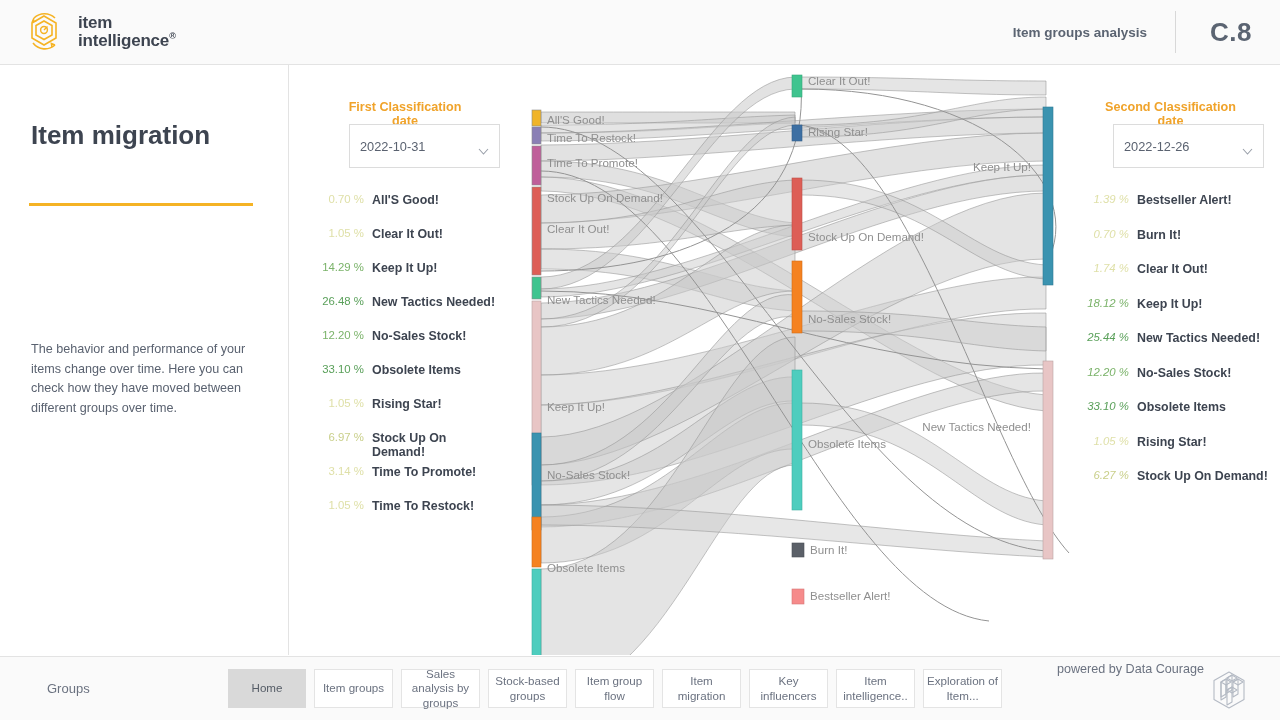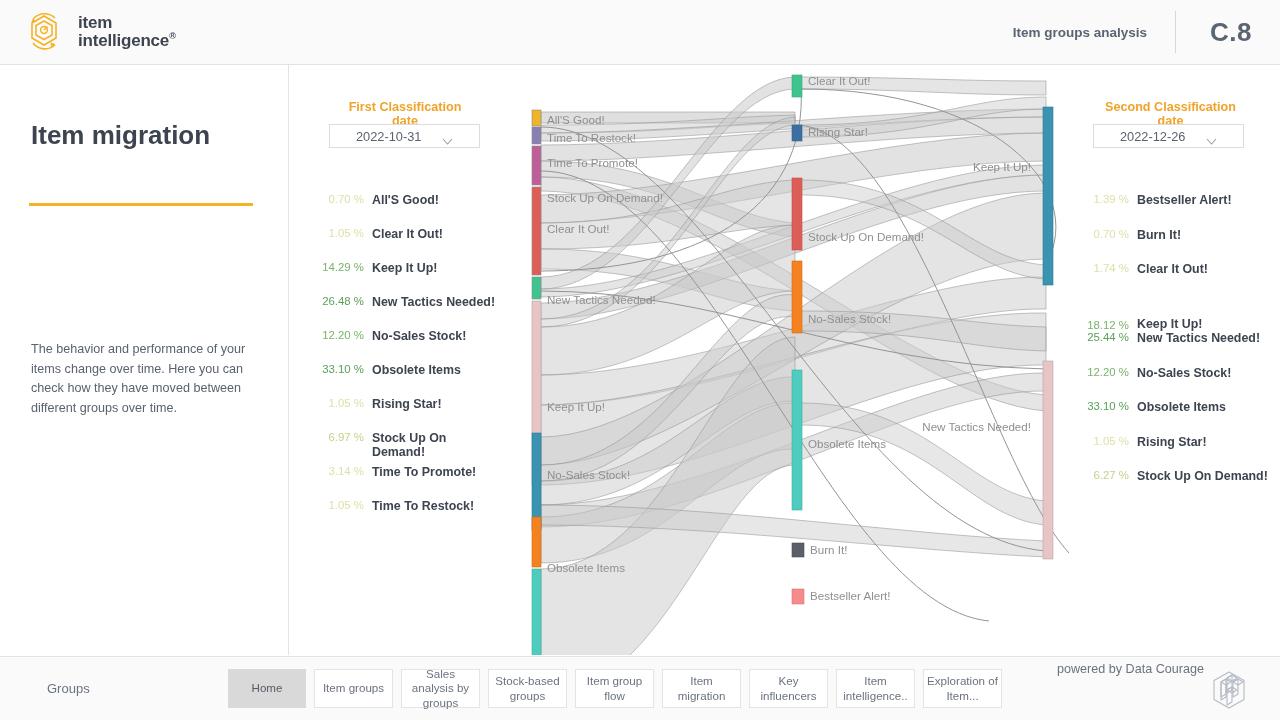--- a/index.html
+++ b/index.html
@@ -40,34 +40,34 @@
   .tab.active { background:#f3f3f3; color:#6b7280; border-color:#eaeaea; min-width:110px; }
   #desc { position:absolute; left:31px; top:275px; width:222px; font-size:12.6px; color:#5a6270; line-height:1.56; }
 
   
   #chart-area { position:absolute; left:289px; top:65px; width:991px; height:590px; background:#fff; }
 
   .col-head { position:absolute; font-size:12.6px; font-weight:bold; color:#f0a32a; }
   #left-col-head  { left:340px; top:100px; width:130px; text-align:center; }
   #right-col-head { left:1093px; top:100px; width:155px; text-align:center; }
 
-  .dd { position:absolute; height:24px; border:1px solid #dcdcdc; background:#fff;
-        display:flex; align-items:center; padding:0 26px; font-size:12.8px; color:#5a6270; }
+  .dd { position:absolute; height:44px; border:1px solid #dcdcdc; background:#fff;
+        display:flex; align-items:center; padding:0 10px; font-size:12.8px; color:#5a6270;margin-left:20px; }
   #left-dd  { left:329px; top:124px; width:151px; }
   #right-dd { left:1093px; top:124px; width:151px; }
   .dd .chev { margin-left:auto; width:11px; height:7px; }
 
   .legend { position:absolute; }
   .legend-row { display:flex; align-items:flex-start; margin-bottom:0px; }
   .legend-pct { font-size:11.4px; text-align:right; padding-right:8px; white-space:nowrap; }
   .legend-label { font-size:12.4px; color:#3d4450; font-weight:bold; line-height:1.16; }
   #left-legend  { left:322px; top:193px; }
   #left-legend .legend-pct { width:50px; }
   #right-legend { left:1085px; top:193px; }
-  #right-legend .legend-pct { width:52px; }
+  #right-legend .legend-pct { width:52px;font-style:italic; }
 
   
   #sankey { position:absolute; left:0px; top:0px; }
 
   
   #footer { position:absolute; left:0; top:656px; width:1280px; height:64px;
     background:#fafafa; border-top:1px solid #e3e3e3; display:flex; align-items:center; }
   #groups-label { position:absolute; left:47px; top:681px; font-size:13px; color:#6b7280; }
   #nav-buttons { position:absolute; left:208px; top:669px; display:flex; gap:8px; }
   .nav-btn { width:79px; height:39px; border:1px solid #e4e4e4; background:#fff;
@@ -297,21 +297,21 @@
         <div class="legend-label">Bestseller Alert!</div>
       </div>
       <div class="legend-row" style="height: 34.5px;">
         <div class="legend-pct" style="color: rgb(223, 224, 168);">0.70 %</div>
         <div class="legend-label">Burn It!</div>
       </div>
       <div class="legend-row" style="height: 34.5px;">
         <div class="legend-pct" style="color: rgb(223, 224, 168);">1.74 %</div>
         <div class="legend-label">Clear It Out!</div>
       </div>
-      <div class="legend-row" style="height: 34.5px; align-items: flex-end;">
+      <div class="legend-row" style="height: 34.5px;">
         <div class="legend-pct" style="color: rgb(123, 179, 106);">18.12 %</div>
         <div class="legend-label">Keep It Up!</div>
       </div>
       <div class="legend-row" style="height: 34.5px;">
         <div class="legend-pct" style="color: rgb(90, 160, 90);">25.44 %</div>
         <div class="legend-label">New Tactics Needed!</div>
       </div>
       <div class="legend-row" style="height: 34.5px;">
         <div class="legend-pct" style="color: rgb(123, 179, 106);">12.20 %</div>
         <div class="legend-label">No-Sales Stock!</div>

